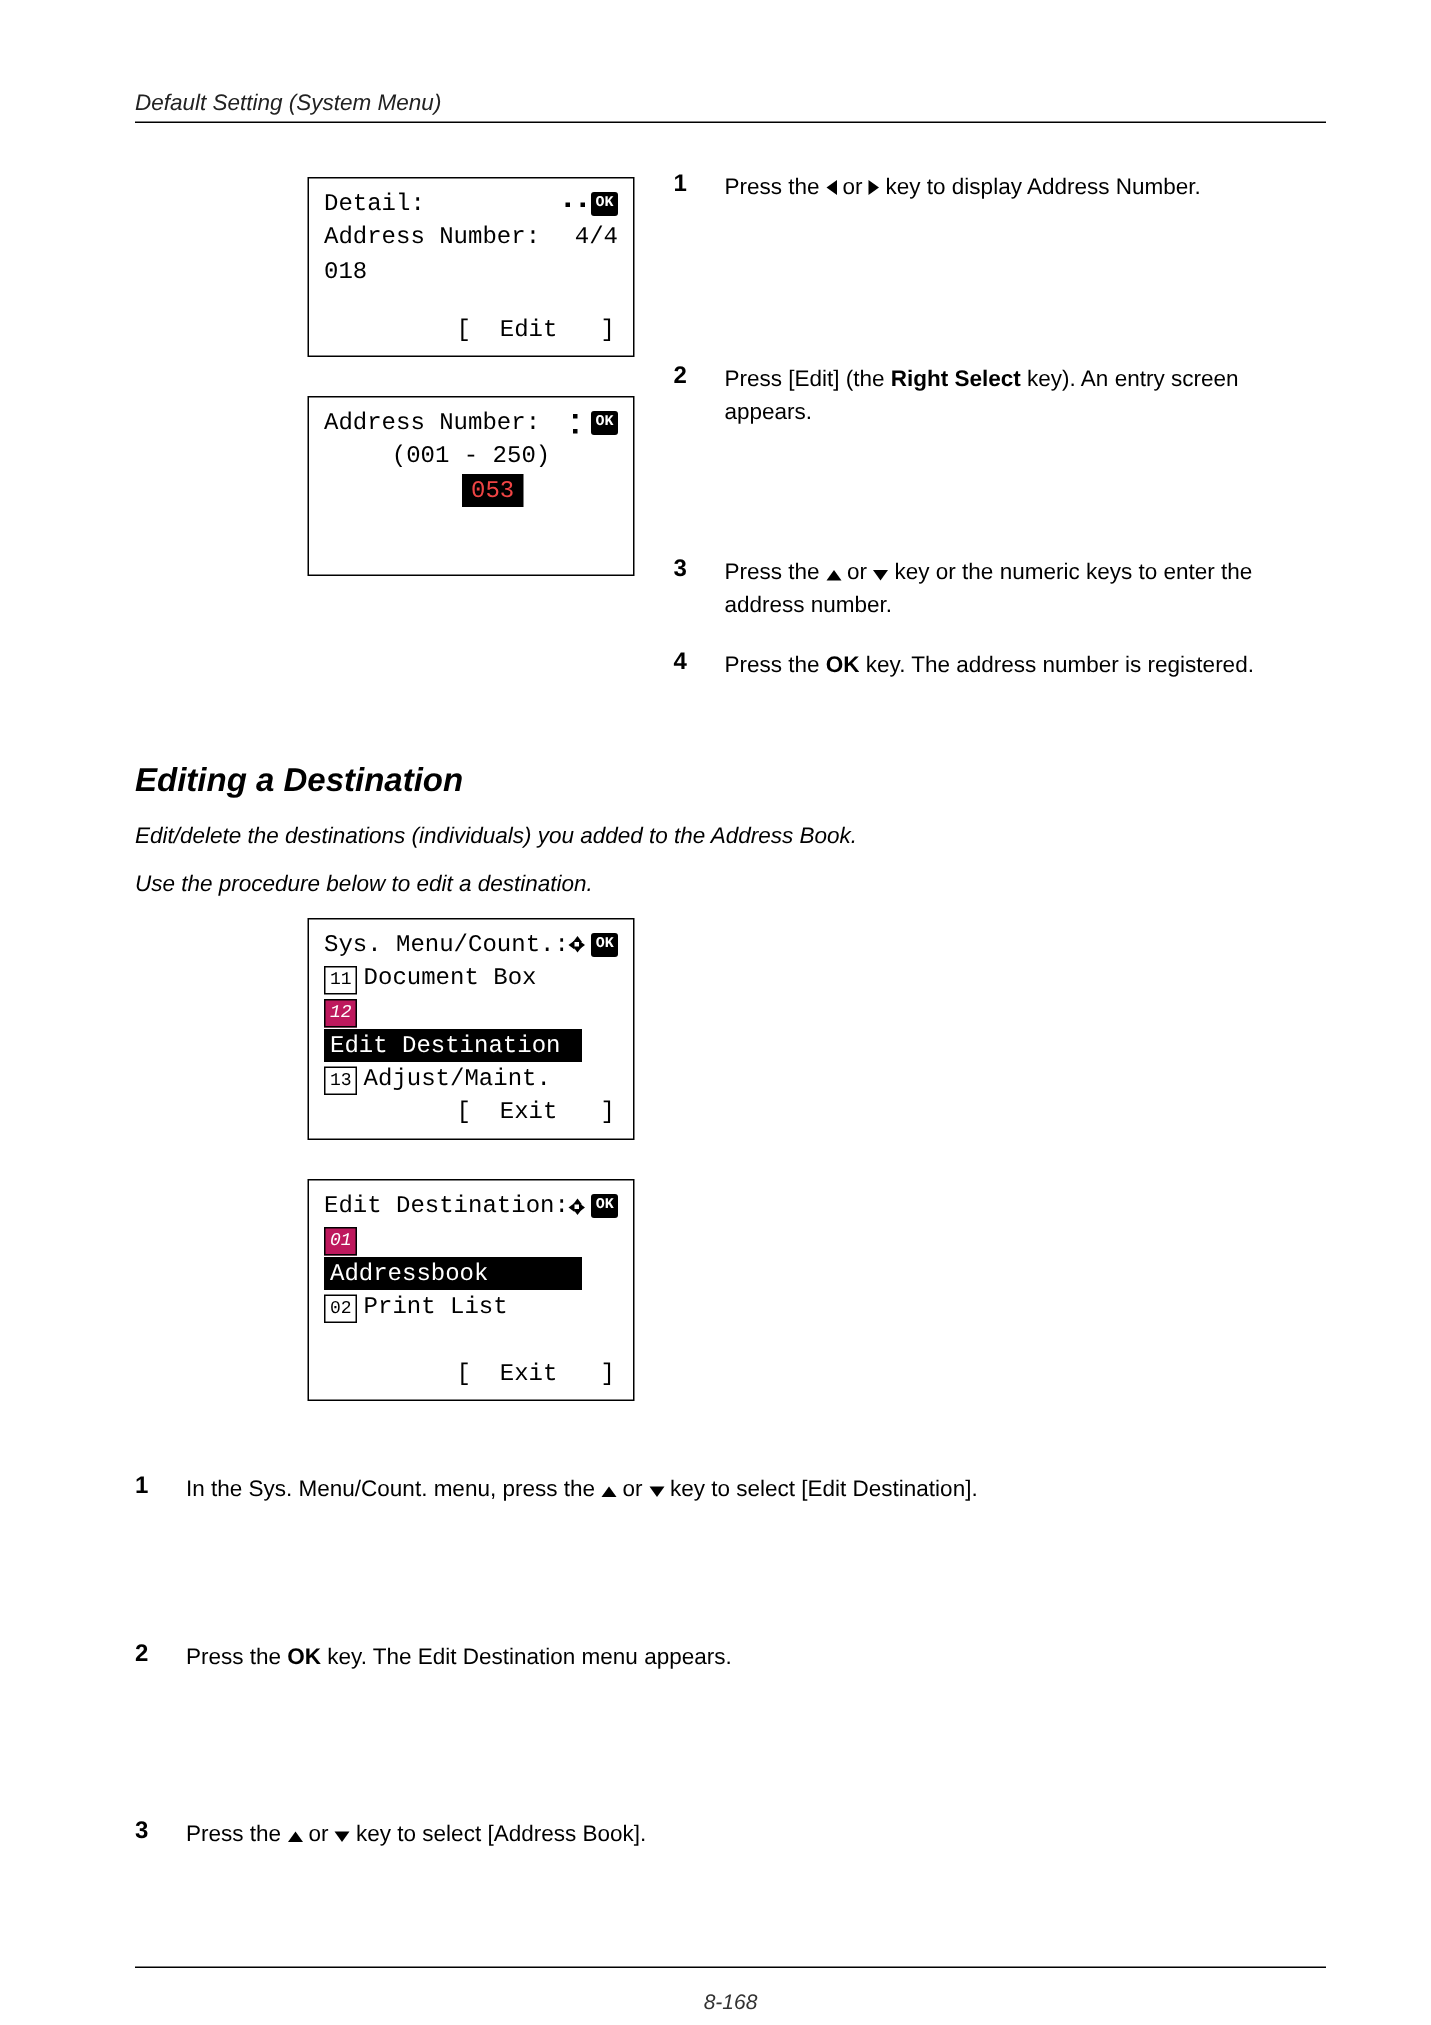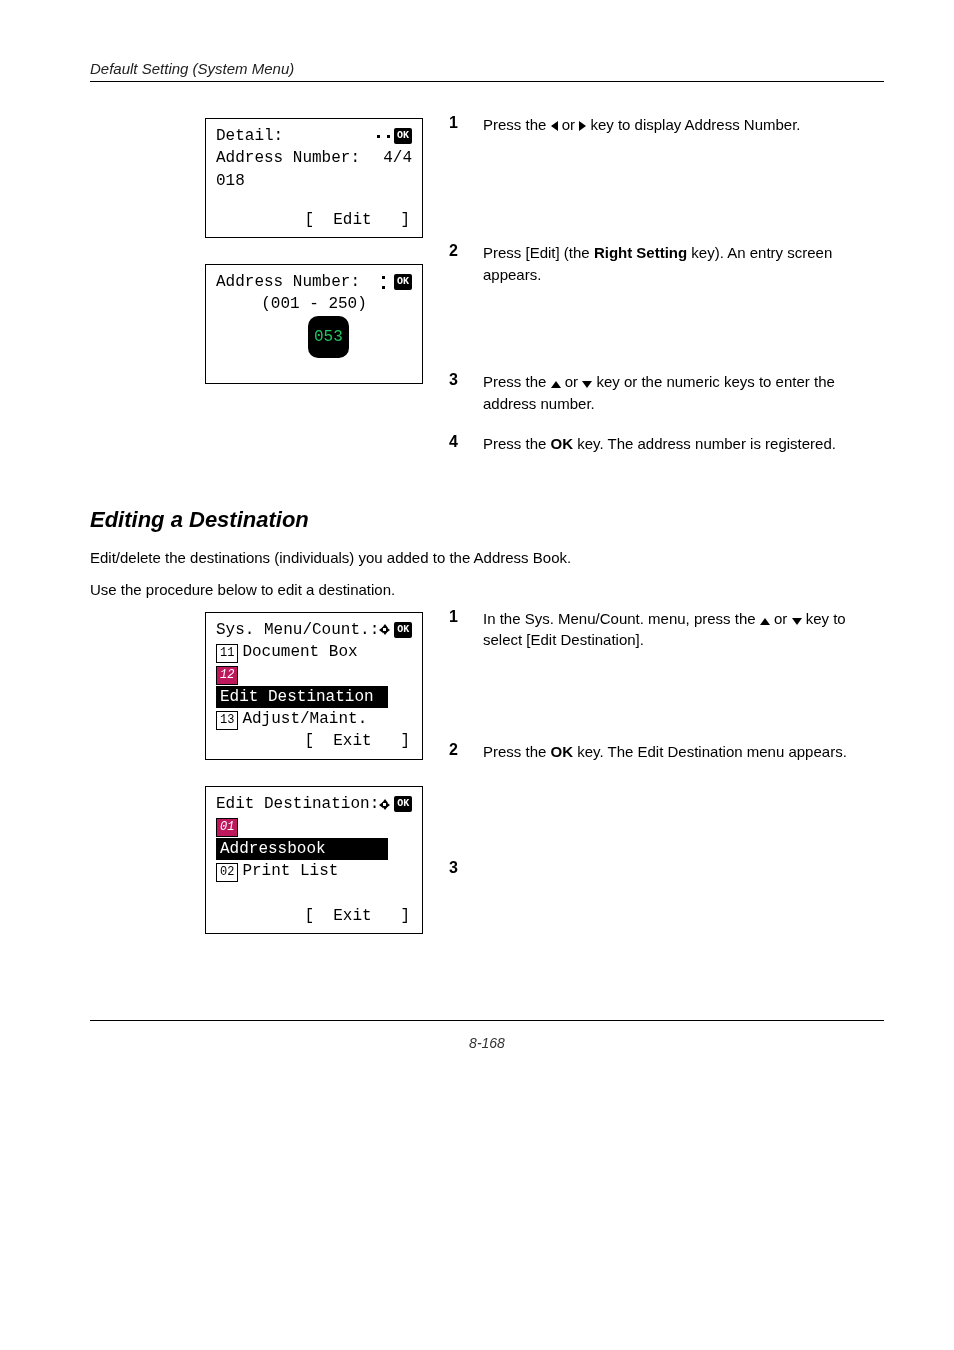--- a/index.html
+++ b/index.html
@@ -9,36 +9,36 @@
   hr.toprule { border: none; border-top: 1px solid #000; margin-bottom: 36px; }
   hr.bottomrule { border: none; border-top: 1px solid #000; margin-top: 60px; }
   .row { display: flex; gap: 26px; margin-bottom: 18px; align-items: flex-start; }
   .col-screen { width: 218px; flex-shrink: 0; margin-left: 115px; }
   .col-steps { flex: 1; }
   .lcd { border: 1px solid #000; padding: 6px 10px 6px 10px; font-family: "Courier New", monospace; font-size: 16px; line-height: 1.4; margin-bottom: 26px; min-height: 120px; display:flex; flex-direction:column; justify-content:space-between; }
   .lcd-line { white-space: pre; }
   .lcd-top { display:flex; justify-content:space-between; align-items:center; }
   .lcd-right-icons { display:flex; align-items:center; gap:4px; }
   .hlrow { display:inline-block; background:#000; color:#fff; padding: 0 4px; }
-  .numbox { display:inline-block; background:#000; color:#22c55e; padding: 10px 6px; font-weight:normal;border-radius:10px; }
+  .numbox { display:inline-block; background:#000; color:#ef4444; padding: 0 6px; font-weight:normal; }
   .boxnum { display:inline-block; border:1px solid #000; padding:0 3px; font-size:12px; margin-right:4px; }
   .boxnum.inv { background:#be185d; color:#fff; border-color:#000;font-style:italic; }
   .step { display:flex; gap:16px; margin-bottom:18px; }
   .stepnum { font-weight:bold; font-size:16px; width:18px; flex-shrink:0; }
   .steptext { font-size:15px; line-height:1.45; }
   .notebox { border-top:1px solid #6aa; border-bottom:1px solid #6aa; padding:8px 2px; margin-top:18px; margin-bottom:10px; margin-left: 386px; }
   .notebox .label { color:#1a8bb3; font-weight:bold; font-size:15px; }
   .notebox .notetext { font-size:15px; line-height:1.45; display:inline; }
   .tri { display:inline-block; width:0; height:0; vertical-align: -1px; }
   .tri-left { border-top:5px solid transparent; border-bottom:5px solid transparent; border-right:7px solid #000; }
   .tri-right{ border-top:5px solid transparent; border-bottom:5px solid transparent; border-left:7px solid #000; }
   .tri-up   { border-left:5px solid transparent; border-right:5px solid transparent; border-bottom:7px solid #000; }
   .tri-down { border-left:5px solid transparent; border-right:5px solid transparent; border-top:7px solid #000; }
   h3.sect { font-weight:bold; font-size:22px; margin: 34px 0 14px 0; font-style: italic; }
-  p.body { font-size:15px; margin: 10px 0; line-height:1.5; }
+  p.body { font-size:15px; margin: 10px 0; line-height:1.5;font-style:italic; }
   .ok { display:inline-block; background:#000; color:#fff; font-size:10px; font-weight:bold; padding:1px 3px; border-radius:2px; vertical-align:2px; }
   .nav4 { display:inline-block; width:13px; height:13px; position:relative; vertical-align:-2px; }
   .nav4::before, .nav4::after { content:""; position:absolute; background:#000; }
   .nav4-h::before { top:5px; left:0; width:3px; height:3px; }
   .nav4-h::after  { top:5px; right:0; width:3px; height:3px; }
   .nav4-v::before { left:5px; top:0; width:3px; height:3px; }
   .nav4-v::after  { left:5px; bottom:0; width:3px; height:3px; }
   .navdiamond { display:inline-block; width:11px; height:11px; position:relative; vertical-align:-1px; }
   .navdiamond span { position:absolute; width:0; height:0; }
   .navdiamond .u { left:3px; top:0; border-left:3px solid transparent; border-right:3px solid transparent; border-bottom:4px solid #000;}
@@ -97,21 +97,21 @@
       <div class="step" style="margin-top:-4px;">
         <div class="stepnum">1</div>
         <div class="steptext">
           Press the <span class="tri tri-left"></span> or <span class="tri tri-right"></span> key to display Address Number.
         </div>
       </div>
 
       <div class="step" style="margin-top:106px;">
         <div class="stepnum">2</div>
         <div class="steptext">
-          <span>Press [Edit] (the </span><b>Right Setting</b><span> key). An entry screen appears.</span>
+          <span>Press [Edit] (the </span><b>Right Select</b><span> key). An entry screen appears.</span>
         </div>
       </div>
 
       <div class="step" style="margin-top:86px;">
         <div class="stepnum">3</div>
         <div class="steptext">
           Press the <span class="tri tri-up"></span> or <span class="tri tri-down"></span> key or the numeric keys to enter the address number.
         </div>
       </div>
 
@@ -122,21 +122,21 @@
         </div>
       </div>
     </div>
   </div>
 
 
   <h3 class="sect">Editing a Destination</h3>
   <p class="body">Edit/delete the destinations (individuals) you added to the Address Book.</p>
   <p class="body">Use the procedure below to edit a destination.</p>
 
-  <div class="row" style="margin-top:2px;">
+  <div class="row" style="margin-top:2px;flex-direction:column;">
     <div class="col-screen">
       <div class="lcd" style="min-height:auto;">
         <div>
           <div class="lcd-top">
             <span class="lcd-line">Sys. Menu/Count.:</span>
             <span class="lcd-right-icons">
               <span class="navdiamond">
                   <span class="u"></span>
                   <span class="d"></span>
                   <span class="l"></span>
@@ -184,19 +184,22 @@
 
       <div class="step" style="margin-top:90px;">
         <div class="stepnum">2</div>
         <div class="steptext">
           <span>Press the </span><b>OK</b><span> key. The Edit Destination menu appears.</span>
         </div>
       </div>
 
       <div class="step" style="margin-top:96px;">
         <div class="stepnum">3</div>
+        <div class="steptext">
+          Press the <span class="tri tri-up"></span> or <span class="tri tri-down"></span> key to select [Address Book].
+        </div>
       </div>
     </div>
   </div>
 
   <hr class="bottomrule">
   <div class="pagenum">8-168</div>
 </div>
 
 </body></html>

